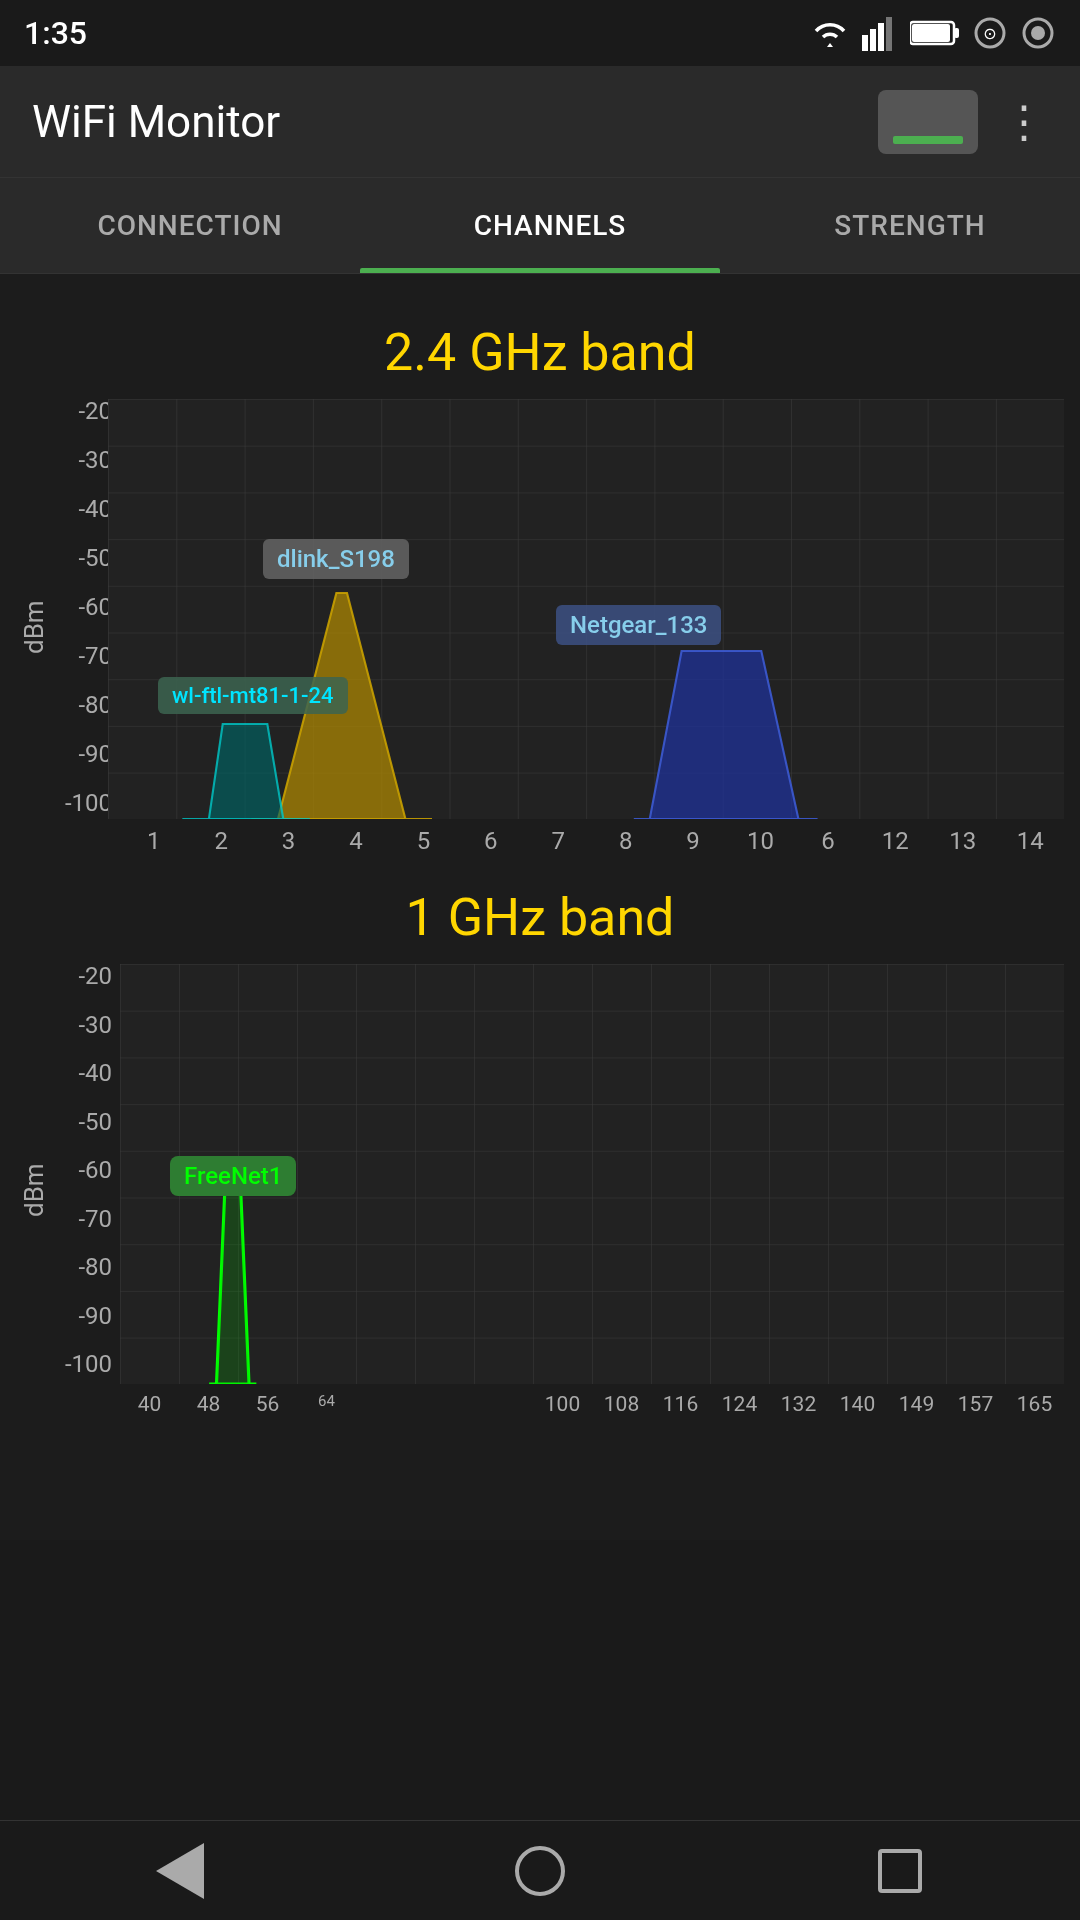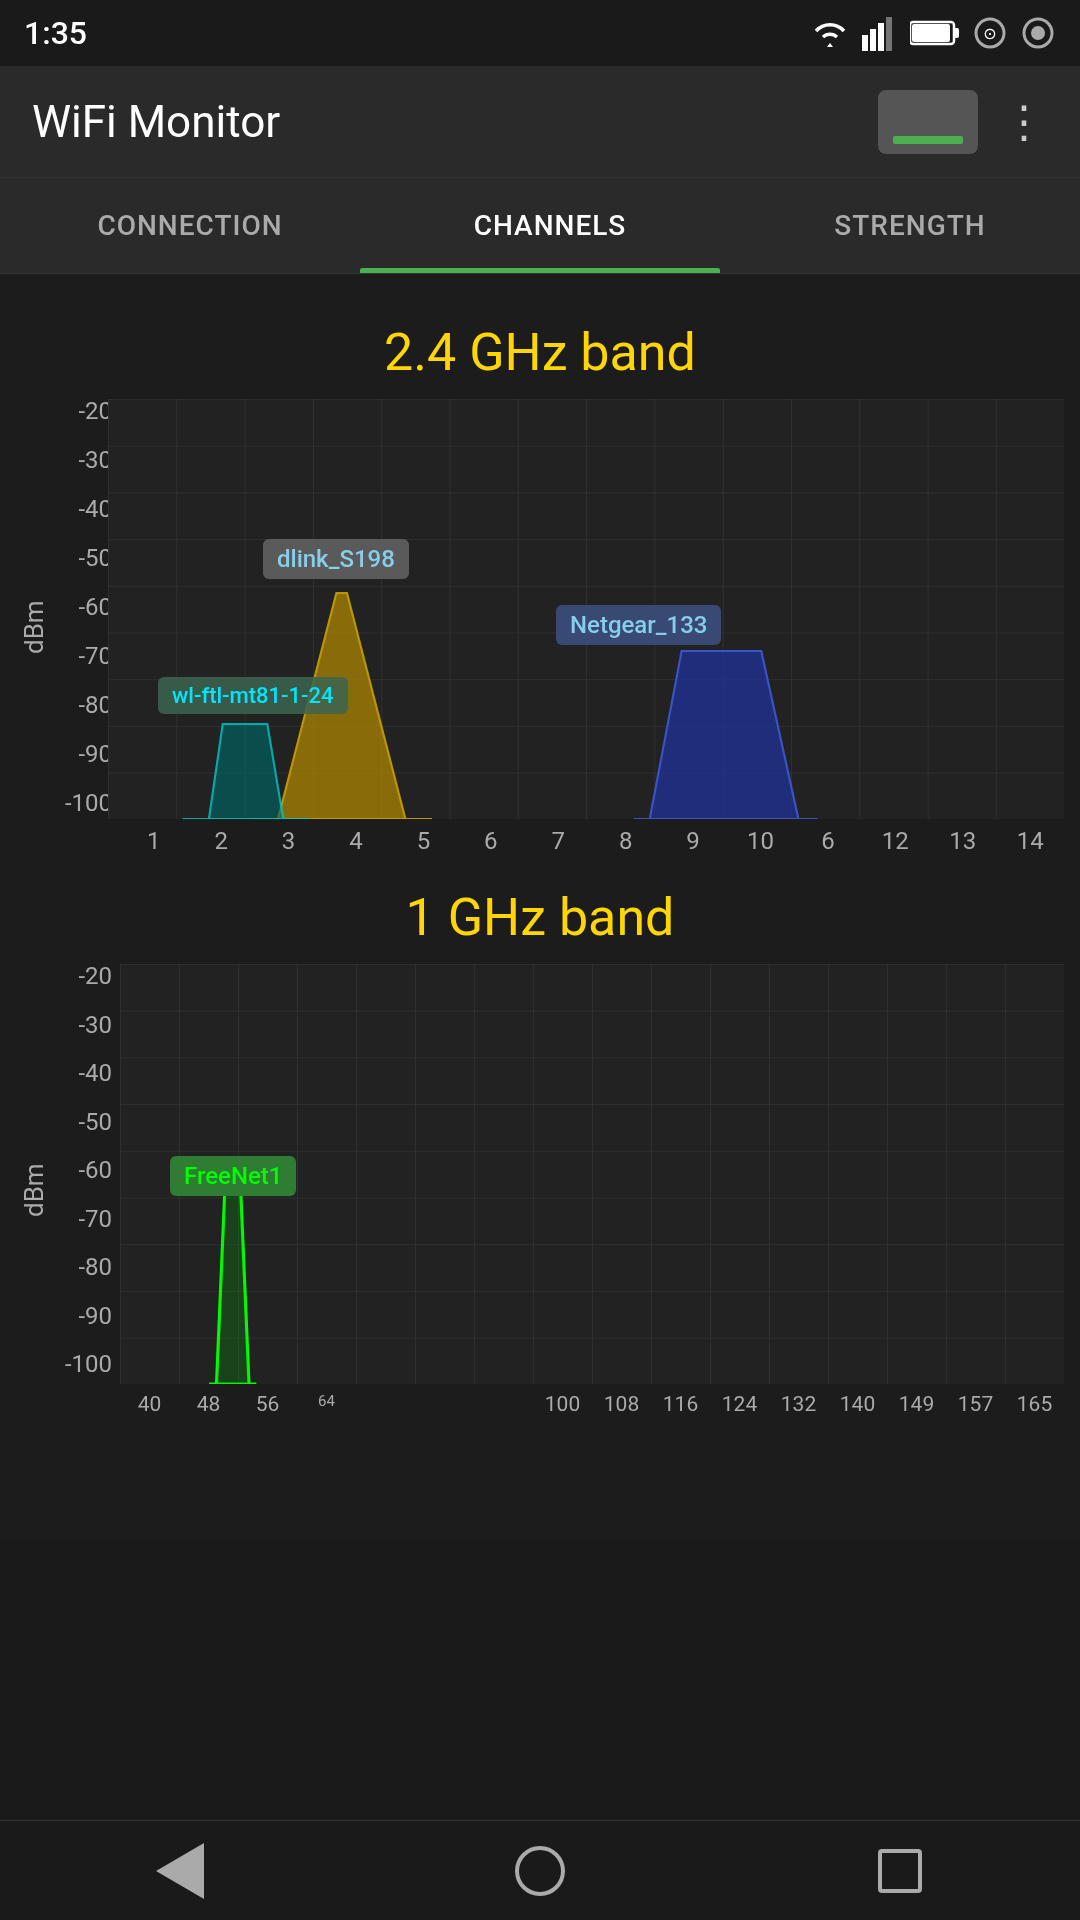--- a/index.html
+++ b/index.html
@@ -216,20 +216,21 @@
       background: rgba(60,80,130,0.85);
       color: #87ceeb;
     }
     .net-label-cyan {
       background: rgba(60,100,80,0.85);
       color: #00e5ff;
     }
     .net-label-green {
       background: #2e7d32;
       color: #00ff00;
+      border-radius: 8px;
     }
 
     
     .nav-bar {
       position: fixed;
       bottom: 0;
       left: 0;
       width: 1080px;
       height: 100px;
       background: #1a1a1a;

